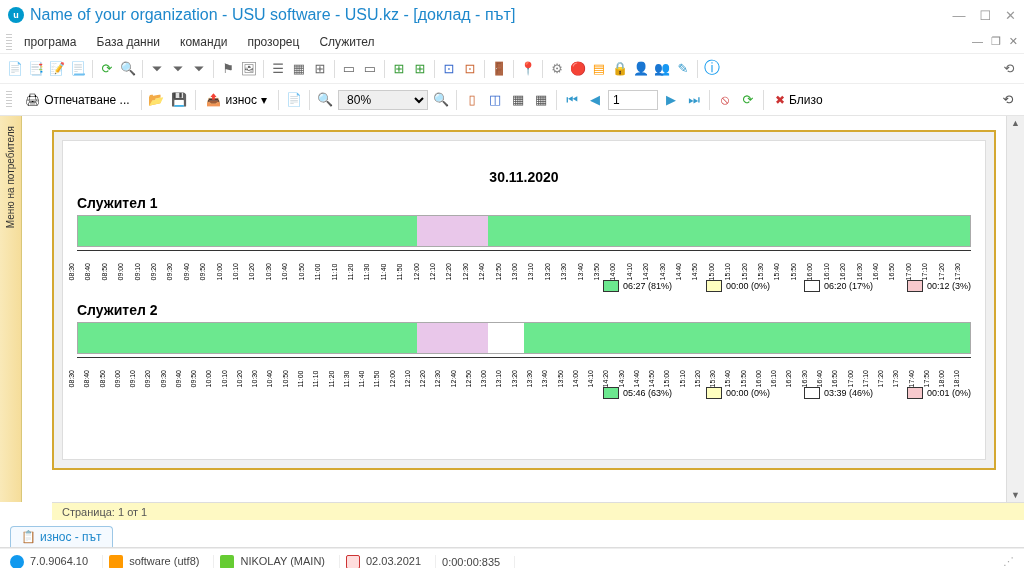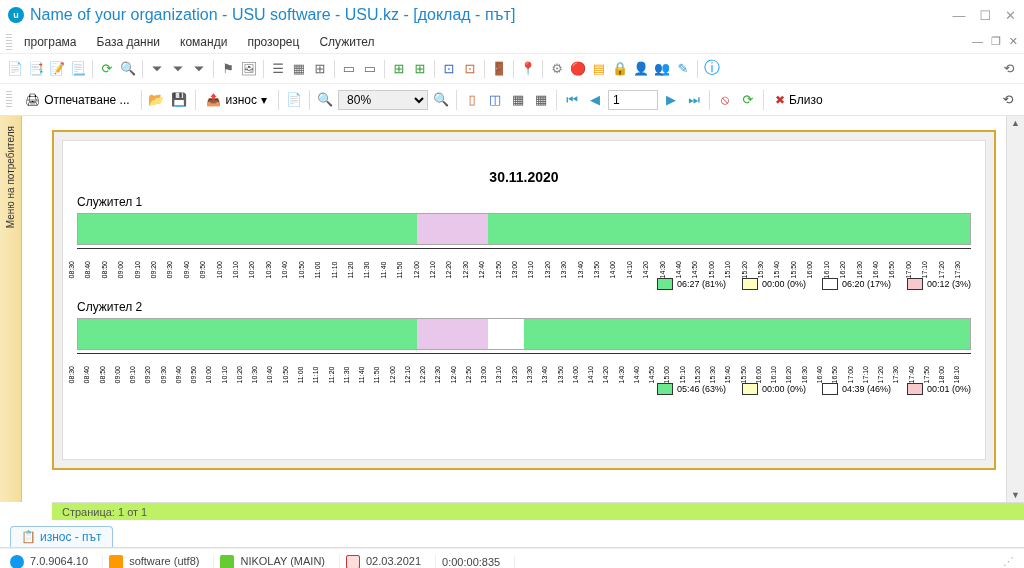--- a/index.html
+++ b/index.html
@@ -21,32 +21,32 @@
 .toolbar2 select, .toolbar2 input { height: 20px; border: 1px solid #ccc; font-size: 12px; padding: 0 4px; }
 .toolbar2 .sep { width: 1px; height: 20px; background: #ddd; margin: 0 2px; }
 .workspace { display: flex; height: 386px; }
 .sidebar { width: 22px; background: linear-gradient(to right, #f9e9b8, #f5dd9a); border-right: 1px solid #d9c778; display: flex; align-items: flex-start; justify-content: center; padding-top: 10px; }
 .sidebar .vtext { writing-mode: vertical-rl; transform: rotate(180deg); font-size: 10px; color: #333; }
 .report-area { flex: 1; display: flex; }
 .report-viewer { flex: 1; padding: 14px 10px 0 30px; background: #fff; overflow: hidden; }
 .report-page { border: 2px solid #d4a831; background: #f0f0f0; padding: 8px; height: 340px; }
 .report-inner { background: #fff; border: 1px solid #ddd; height: 100%; padding: 28px 14px; overflow: hidden; }
 .report-title { text-align: center; font-weight: bold; font-size: 14px; margin-bottom: 10px; }
-.emp-label { font-weight: normal; font-size: 12px; margin-bottom: 4px; }
+.emp-label { font-weight: bold; font-size: 14px; margin-bottom: 4px; }
 .timeline { height: 32px; background: linear-gradient(90deg, #6ce88f 0 38%, #e9c7ea 38% 46%, #6ce88f 46% 100%); position: relative; border: 1px solid #aaa; }
 .timeline.t2 { background: linear-gradient(90deg, #6ce88f 0 38%, #e9c7ea 38% 46%, #fff 46% 50%, #6ce88f 50% 100%); }
 .axis { height: 28px; display: flex; justify-content: space-between; border-top: 1px solid #333; margin-top: 3px; font-size: 7px; }
 .axis span { transform: rotate(-90deg) translateX(-12px); transform-origin: center; white-space: nowrap; width: 8px; }
-.legend { display: flex; justify-content: flex-end; gap: 16px; font-size: 9px; margin-top: 2px; }
+.legend { display: flex; justify-content: flex-end; gap: 34px; font-size: 9px; margin-top: 2px; }
 .legend .litem { display: flex; align-items: center; gap: 4px; }
 .legend .sw { width: 16px; height: 12px; border: 1px solid #333; }
 .scroll-v { width: 18px; background: #f0f0f0; border-left: 1px solid #ddd; display: flex; flex-direction: column; align-items: center; }
 .scroll-v .arr { font-size: 9px; color: #666; padding: 2px; }
 .scroll-v .thumb { width: 12px; flex: 1; }
-.scroll-h { height: 18px; background: #bef264; border-top: 1px solid #ddd; display: flex; align-items: center; margin-left: 52px; }
+.scroll-h { height: 18px; background: #fef9c3; border-top: 1px solid #ddd; display: flex; align-items: center; margin-left: 52px; }
 .scroll-h .pagelabel { padding: 0 10px; font-size: 11px; color: #555; }
 .tabs { height: 28px; display: flex; align-items: end; padding-left: 10px; border-bottom: 1px solid #ddd; }
 .tab { border: 1px solid #9cc7e6; border-bottom: none; border-radius: 4px 4px 0 0; padding: 3px 10px; background: #f5faff; color: #1e88cc; display: flex; align-items: center; gap: 4px; font-size: 12px; }
 .statusbar { height: 26px; display: flex; align-items: center; padding: 0 10px; gap: 6px; border-top: 1px solid #eee; font-size: 11px; color: #444; }
 .statusbar .cell { display: flex; align-items: flex-start; gap: 6px; padding-right: 14px; border-right: 1px solid #eee; }
 .statusbar .cell:last-child { border: none; }
 .statusbar .grip-corner { margin-left: auto; color: #aaa; }
 .sico { width: 14px; height: 14px; border-radius: 2px; }
 </style>
 </head>
@@ -323,21 +323,21 @@
               <div class="litem">
                 <div class="sw" style="background: rgb(108, 232, 143);"></div>
                 <span>05:46 (63%)</span>
               </div>
               <div class="litem">
                 <div class="sw" style="background: rgb(255, 255, 192);"></div>
                 <span>00:00 (0%)</span>
               </div>
               <div class="litem">
                 <div class="sw" style="background: rgb(255, 255, 255);"></div>
-                <span>04:39 (46%)</span>
+                <span>03:39 (46%)</span>
               </div>
               <div class="litem">
                 <div class="sw" style="background: rgb(247, 201, 205);"></div>
                 <span>00:01 (0%)</span>
               </div>
             </div>
         </div>
       </div>
     </div>
     <div class="scroll-v">

